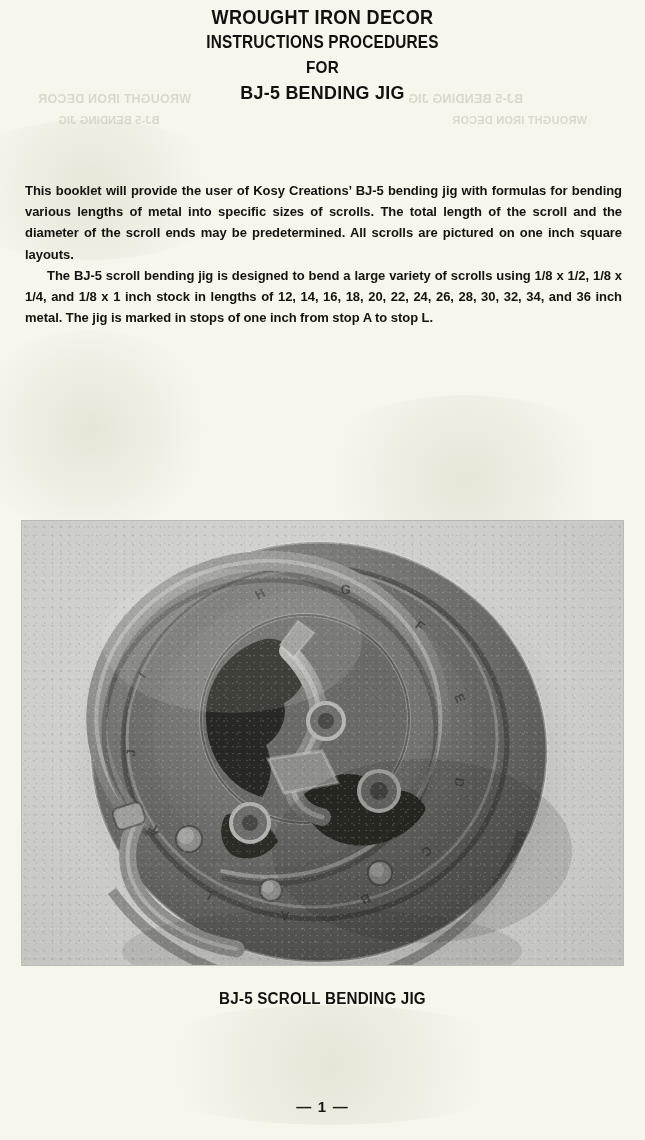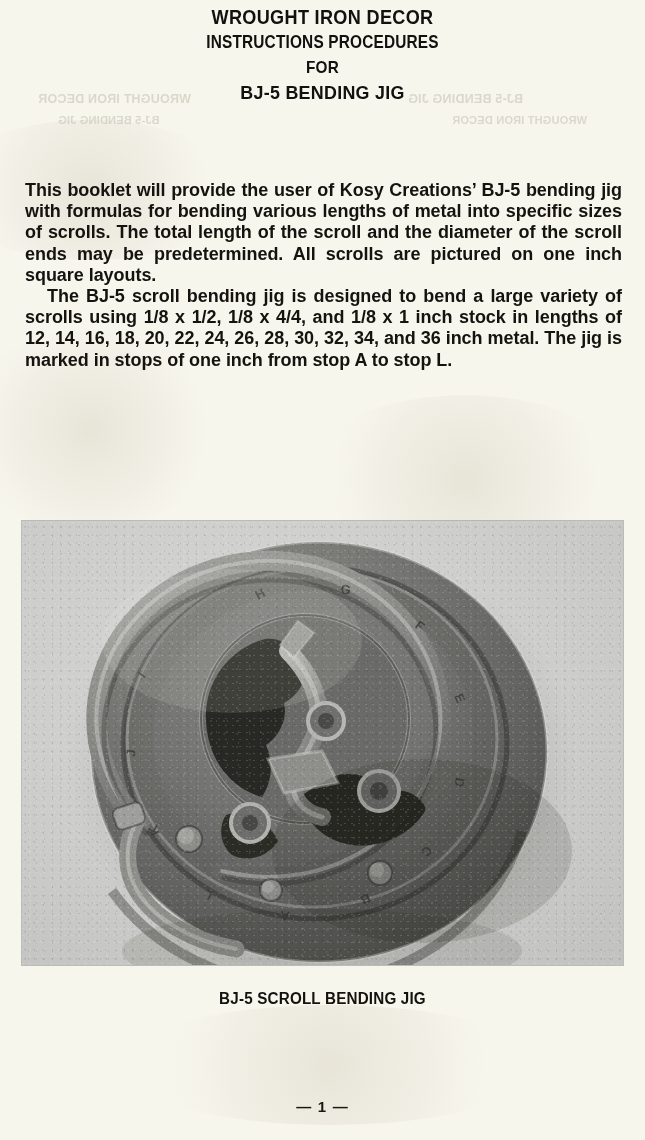--- a/index.html
+++ b/index.html
@@ -88,21 +88,21 @@
 
   
   .body-copy {
     position: absolute;
     left: 25px;
     top: 180px;
     width: 597px;
     z-index: 3;
   }
   .para {
-    font-size: 18px;
+    font-size: 13px;
     line-height: 21.2px;
     font-weight: 700;
     text-align: justify;
     text-justify: inter-word;
     letter-spacing: -0.05px;
     color: #15130f;
     margin: 0;
   }
   .para + .para {
     text-indent: 22px;
@@ -186,21 +186,21 @@
 
   <div class="header">
     <div class="hl hl1">WROUGHT IRON DECOR</div>
     <div class="hl hl2">INSTRUCTIONS PROCEDURES</div>
     <div class="hl hl3">FOR</div>
     <div class="hl hl4">BJ-5 BENDING JIG</div>
   </div>
 
   <div class="body-copy">
     <p class="para">This booklet will provide the user of Kosy Creations’ BJ-5 bending jig with formulas for bending various lengths of metal into specific sizes of scrolls. The total length of the scroll and the diameter of the scroll ends may be predetermined. All scrolls are pictured on one inch square layouts.</p>
-    <p class="para">The BJ-5 scroll bending jig is designed to bend a large variety of scrolls using 1/8 x 1/2, 1/8 x 4/4, and 1/8 x 1 inch stock in lengths of 12, 14, 16, 18, 20, 22, 24, 26, 28, 30, 32, 34, and 36 inch metal. The jig is marked in stops of one inch from stop A to stop L.</p>
+    <p class="para">The BJ-5 scroll bending jig is designed to bend a large variety of scrolls using 1/8 x 1/2, 1/8 x 1/4, and 1/8 x 1 inch stock in lengths of 12, 14, 16, 18, 20, 22, 24, 26, 28, 30, 32, 34, and 36 inch metal. The jig is marked in stops of one inch from stop A to stop L.</p>
   </div>
 
   <figure class="photo" style="margin:0;">
     <svg class="photo-svg" viewBox="0 0 601 444" preserveAspectRatio="none">
       <defs>
         <radialGradient id="bgTone" cx="42%" cy="35%" r="85%">
           <stop offset="0%" stop-color="#d6d6d4"></stop>
           <stop offset="55%" stop-color="#cdcdcb"></stop>
           <stop offset="100%" stop-color="#c2c2c0"></stop>
         </radialGradient>

